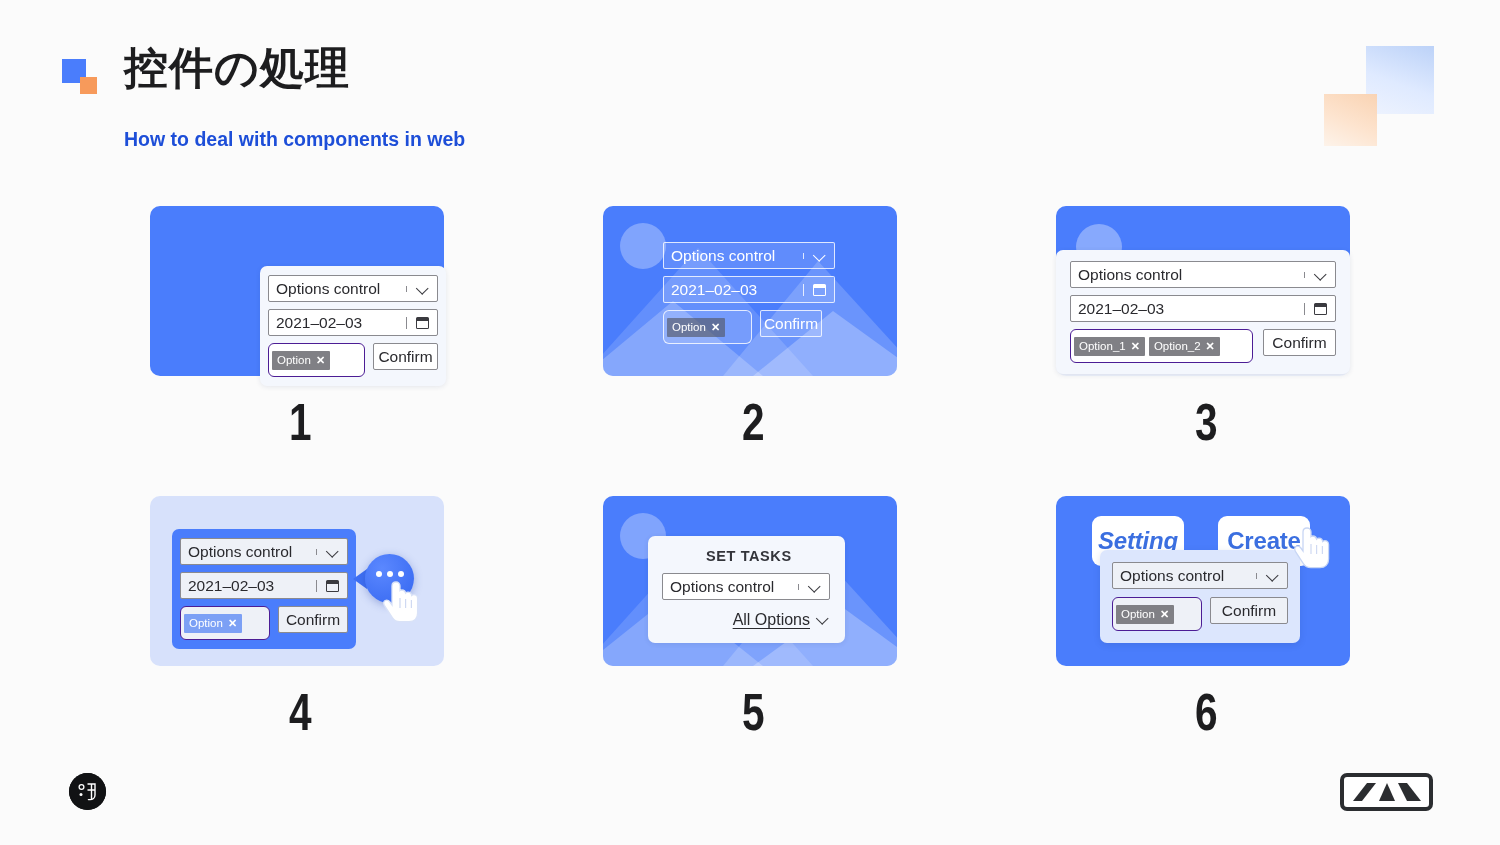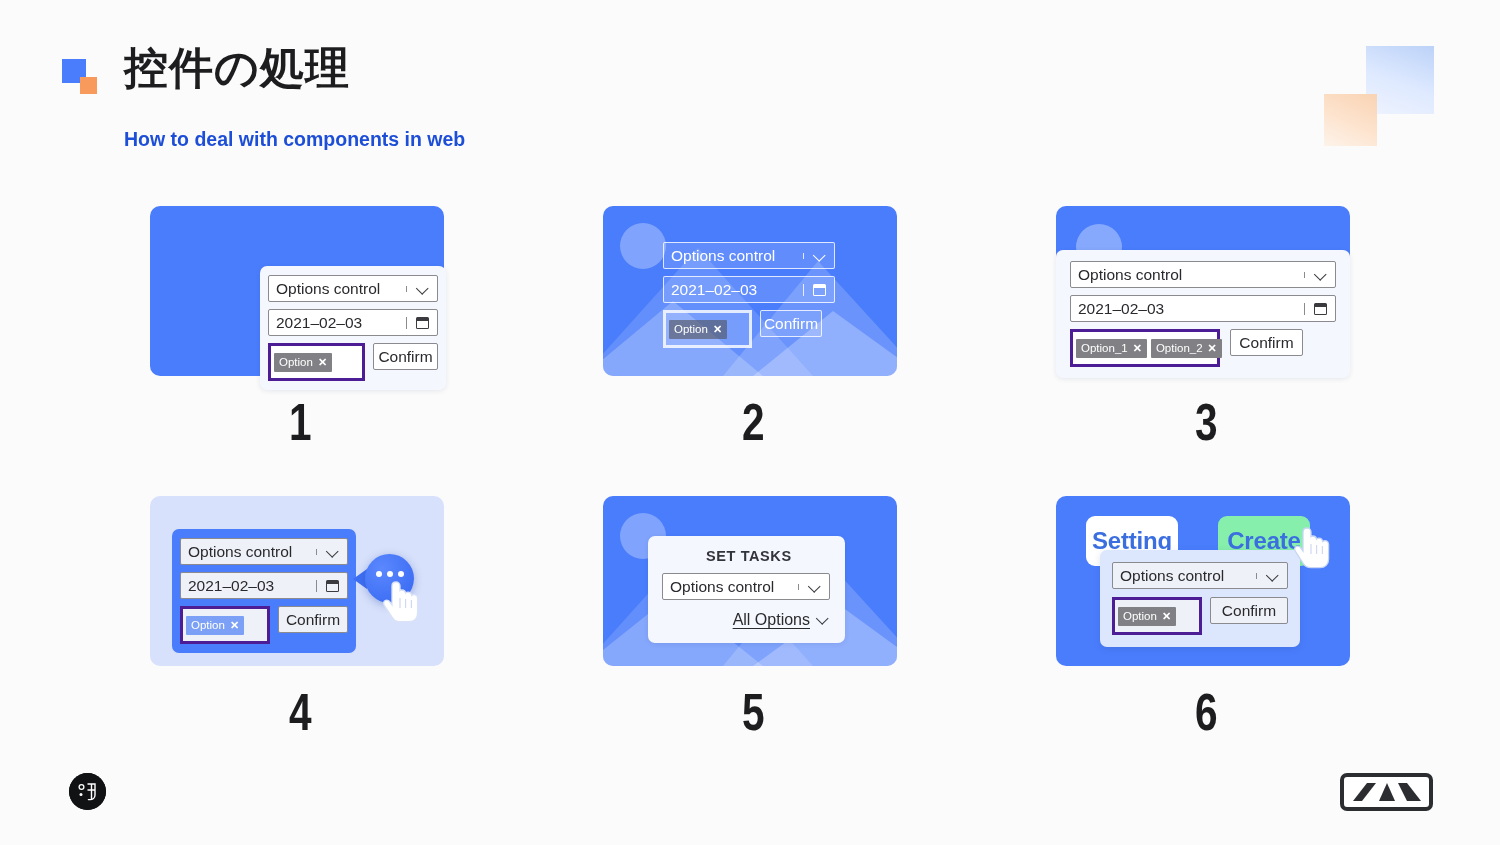--- a/index.html
+++ b/index.html
@@ -130,22 +130,22 @@
     border-bottom: 1.6px solid #3a3a3f;
     transform: rotate(45deg) translate(-1px,-2px);
   }
   .cal {
     width: 13px; height: 12px; border: 1.5px solid #3a3a3f;
     border-radius: 1.5px; border-top-width: 4px; box-sizing: border-box;
   }
 
   
   .chipbox {
-    box-sizing: border-box; border: 3px solid #4c1d95; background: #fff;
-    height: 27px; border-radius: 0;
+    box-sizing: border-box; border: 1px solid #4c1d95; background: #fff;
+    height: 27px; border-radius: 6px;
     display: flex; align-items: center; padding: 16px 3px; gap: 4px;
   }
   .chipbox.lbg { background: #eef1f7; }
   .chip {
     background: #808085; color: #fff;
     font-size: 11.5px; height: 19px;
     display: flex; align-items: center; gap: 5px;
     padding: 0 5px; border-radius: 1px; white-space: nowrap;
   }
   .chip .x { font-size: 11px; font-weight: 700; }
@@ -205,21 +205,21 @@
   
   .tab {
     position: absolute; box-sizing: border-box;
     width: 92px; height: 50px; border-radius: 9px;
     font-size: 24px; font-weight: 800; color: #3b6fe0;
     display: flex; align-items: center; justify-content: center;
     font-family: "Liberation Sans Narrow", "Liberation Sans", sans-serif;
     letter-spacing: -0.2px;
   }
   .tab-active { background: #ffffff; }
-  .tab-idle   { background: #86efac; }
+  .tab-idle   { background: #ffffff; }
 
   
   #logo-bl {
     position: absolute; left: 69px; top: 773px;
     width: 37px; height: 37px; border-radius: 50%;
     background: #111214;
   }
   #logo-br {
     position: absolute; left: 1340px; top: 773px;
     width: 93px; height: 38px;
@@ -329,21 +329,21 @@
           <span class="chev"></span>
         </div>
       </div>
       <div class="ctl" style="width:266px; margin-top:7px;">
         <div class="ctl-text">2021–02–03</div>
         <div class="ctl-div" style="margin-left:auto;">
           <span class="cal"></span>
         </div>
       </div>
       <div class="row" style="margin-top:7px; gap:10px;">
-        <div class="chipbox" style="width:150px;">
+        <div class="chipbox" style="width:183px;">
           <span class="chip">
             <span>Option_1</span>
             <span class="x">✕</span>
           </span>
           <span class="chip">
             <span>Option_2</span>
             <span class="x">✕</span>
           </span>
         </div>
         <div class="btn" style="width:73px;">Confirm</div>
@@ -422,21 +422,21 @@
         <span class="chev" style="width:13px;height:8px;"></span>
       </div>
     </div>
   </div>
   <div class="cell-num" style="top:186px;">5</div>
 </div>
 
 <div class="cell" style="left:1056px; top:496px;">
   <div class="card">
     <div class="card-clip bg-solid-blue">
-      <div class="tab tab-active" style="left:30px; top:20px;">
+      <div class="tab tab-active" style="left:36px; top:20px;font-style:italic;">
         <span>Setting</span>
       </div>
       <div class="tab tab-idle" style="left:162px; top:20px;">
         <span>Create</span>
       </div>
     </div>
 
     <div class="panel panel-lblue" style="left:44px; top:54px; width:200px; padding:12px 12px;">
       <div class="ctl lbg" style="width:176px;">
         <div class="ctl-text">Options control</div>

